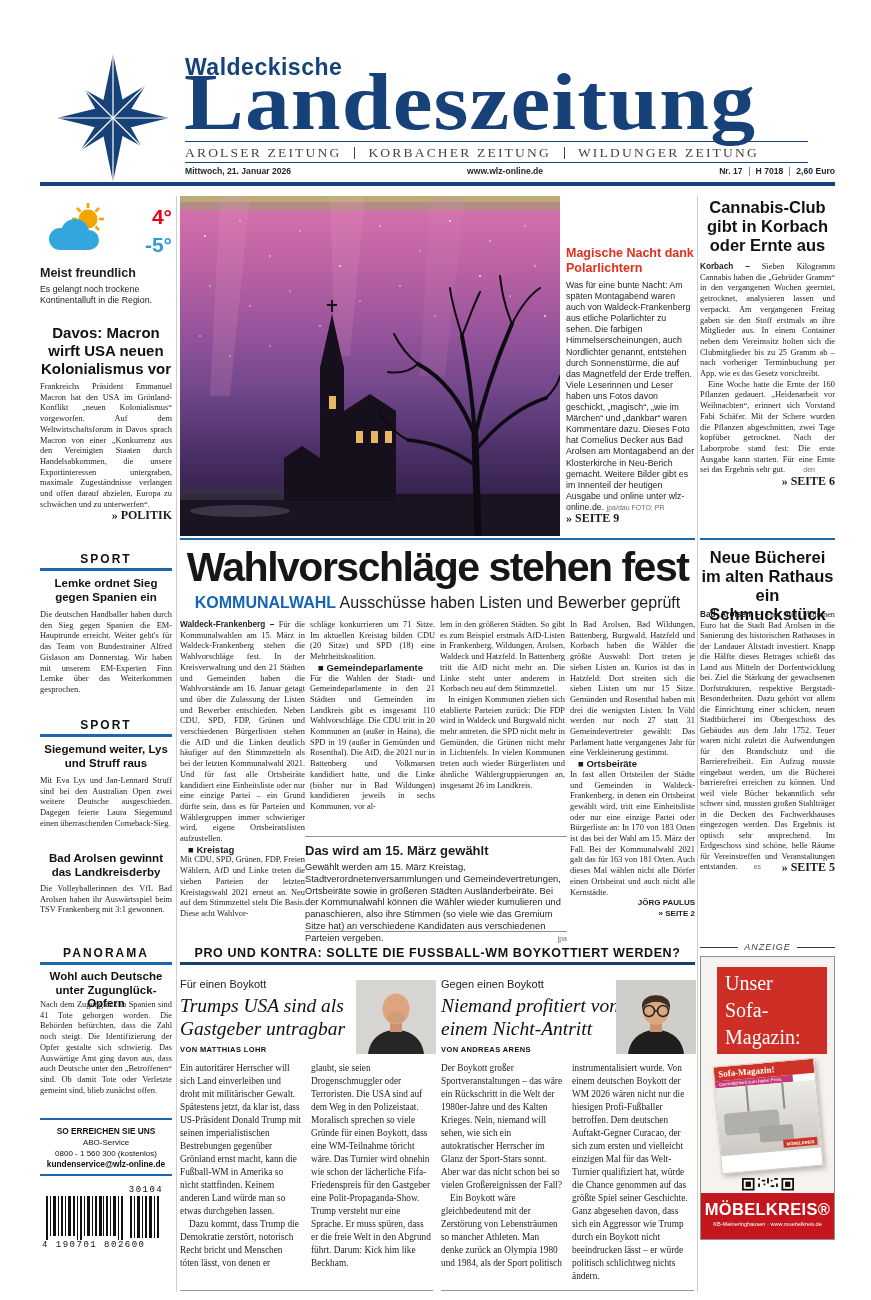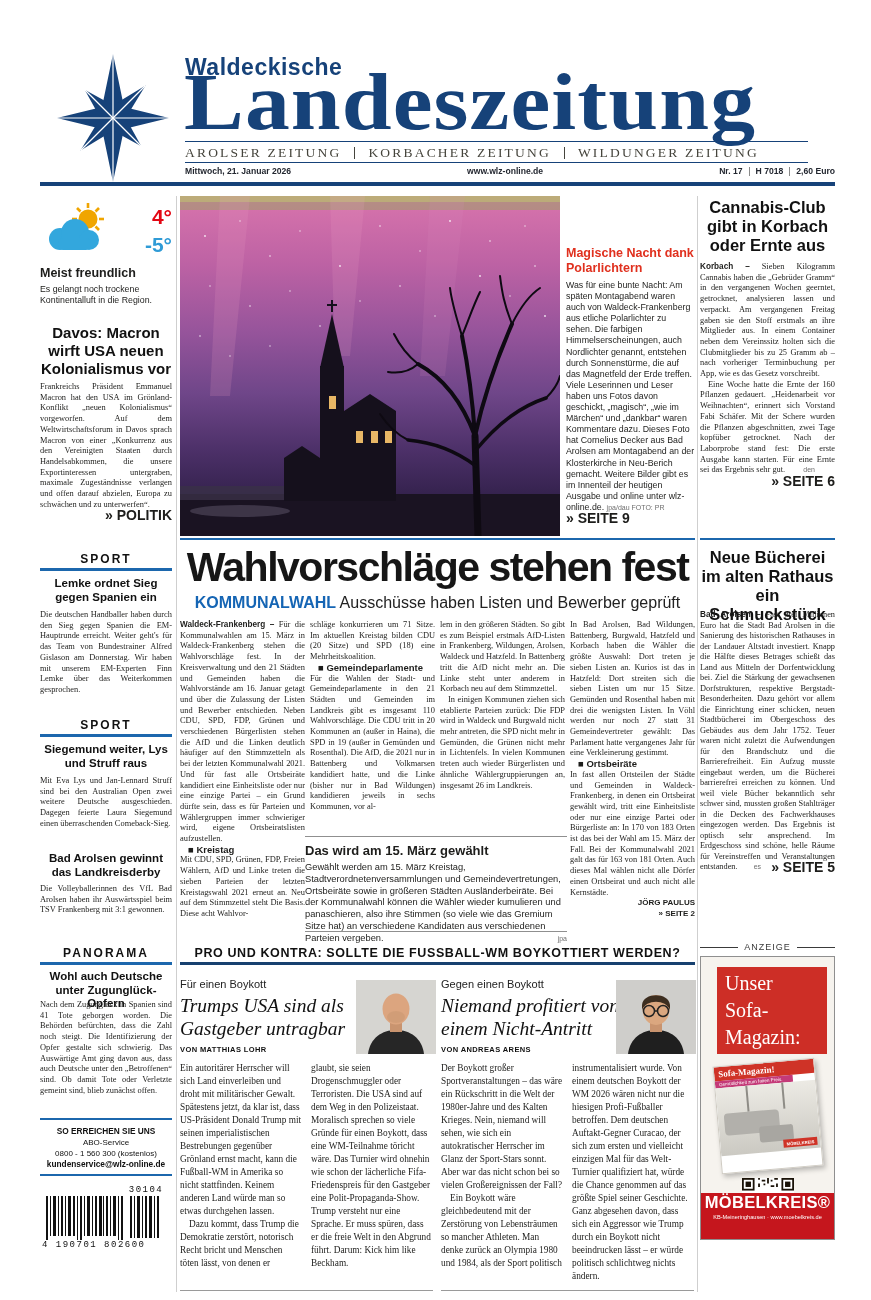--- a/index.html
+++ b/index.html
@@ -17,21 +17,21 @@
   .dateline{display:flex;justify-content:space-between;align-items:center;font-size:8.6px;font-weight:bold;color:#232730;}
   .dl-right{display:flex;align-items:center;gap:6px;}
   .dl-div{width:1px;height:9px;background:#8a8a8a;}
   .thickrule{background:#164279;height:4px;}
   .vdiv{width:1px;background:#cfcfcf;}
   
   .bt{font-family:"Liberation Serif",serif;font-size:8.4px;line-height:10.7px;text-align:justify;color:#1d1d1b;}
   .bt p{margin:0;}
   .bt p + p{text-indent:8px;}
   .lead-in{font-weight:bold;font-family:"Liberation Sans",sans-serif;font-size:8.2px;}
-  .ref{font-family:Liberation Sans, sans-serif;font-weight:bold;font-size:14px;white-space:nowrap;}
+  .ref{font-family:Liberation Serif, serif;font-weight:bold;font-size:12px;white-space:nowrap;}
   .credit{font-family:"Liberation Sans",sans-serif;font-size:7px;color:#6e6e6e;}
   .rail-head{font-weight:bold;font-size:12px;letter-spacing:2px;text-align:center;color:#111;}
   .blue-rule{background:#1c67ad;height:2.5px;}
   .rail-title{font-weight:bold;font-size:11.5px;line-height:13.5px;text-align:center;color:#111;}
   .col-title{font-weight:bold;font-size:16.5px;line-height:19px;text-align:center;color:#111;}
   .sub-bullet{font-family:"Liberation Sans",sans-serif;font-weight:bold;font-size:9.5px;margin:6px 0 3px 0;text-align:left;text-indent:0;}
   .byline-right{display:block;text-align:right;font-family:"Liberation Sans",sans-serif;font-weight:bold;font-size:8px;text-indent:0;}
   
   .cap-title{color:#e0301e;font-weight:bold;font-size:12.5px;line-height:14.5px;}
   .cap-body{font-size:8.8px;line-height:11.1px;text-align:left;color:#1d1d1b;}
@@ -48,26 +48,26 @@
   .op-kicker{font-size:11px;color:#222;}
   .op-title{font-family:"Liberation Serif",serif;font-style:italic;font-size:19.5px;line-height:23px;color:#111;}
   .op-byline{font-weight:bold;font-size:7.5px;letter-spacing:.4px;color:#111;}
   .op-body{font-family:"Liberation Serif",serif;font-size:9.3px;line-height:13px;text-align:left;color:#1d1d1b;}
   .op-body p{margin:0;} .op-body p + p{text-indent:9px;}
   .gray-rule{background:#9a9a9a;height:1px;}
   
   .contact{text-align:center;font-size:8px;line-height:11px;color:#111;}
   .contact .c-bold{font-weight:bold;font-size:8.3px;}
   
-  .ad-label{display:flex;align-items:center;gap:6px;color:#3a3a3a;font-size:9px;letter-spacing:1px;}
+  .ad-label{display:flex;align-items:center;gap:6px;color:#3a3a3a;font-size:9px;letter-spacing:1px;font-style:italic;}
   .ad-label .dash{flex:1;height:1px;background:#3a3a3a;}
   .ad-box{border:1px solid #8f8f8f;background:#f6f3ee;}
   .ad-red{background:#cd2e26;color:#fff;font-family:"Liberation Serif",serif;font-size:20px;line-height:27px;padding:3px 8px;}
   .ad-band{background:#c5161d;color:#fff;text-align:center;}
-  .ad-brand{font-weight:bold;font-size:16.5px;letter-spacing:.3px;}
+  .ad-brand{font-weight:bold;font-size:16.5px;letter-spacing:.3px;padding-top:7px;}
   .ad-brand-sub{font-size:5.6px;padding-top:2px;}
   .cover{background:#fff;border:1px solid #cfcbc2;box-shadow:2px 3px 5px rgba(0,0,0,.25);transform:rotate(-5deg);overflow:hidden;}
   .cov-t1{background:#cf3327;color:#fff;font-family:"Liberation Serif",serif;font-weight:bold;font-size:9px;padding:2px 4px;}
   .cov-t2{background:#c43a78;color:#fff;font-size:4.6px;padding:1px 4px;width:70%;}
   .cov-room{position:relative;height:68px;background:linear-gradient(#eceae4,#cbc9c2);}
   .sofa1{position:absolute;left:6px;top:26px;width:55px;height:22px;background:#b2b0ab;border-radius:4px;}
   .sofa2{position:absolute;left:40px;top:42px;width:34px;height:16px;background:#a8a6a1;border-radius:3px;}
   .winline{position:absolute;top:0;width:2px;height:26px;background:#8e8c86;}
   .cov-tag{position:absolute;right:3px;bottom:3px;background:#cf3327;color:#fff;font-size:4.2px;font-weight:bold;padding:1.5px 3px;}
 </style>

